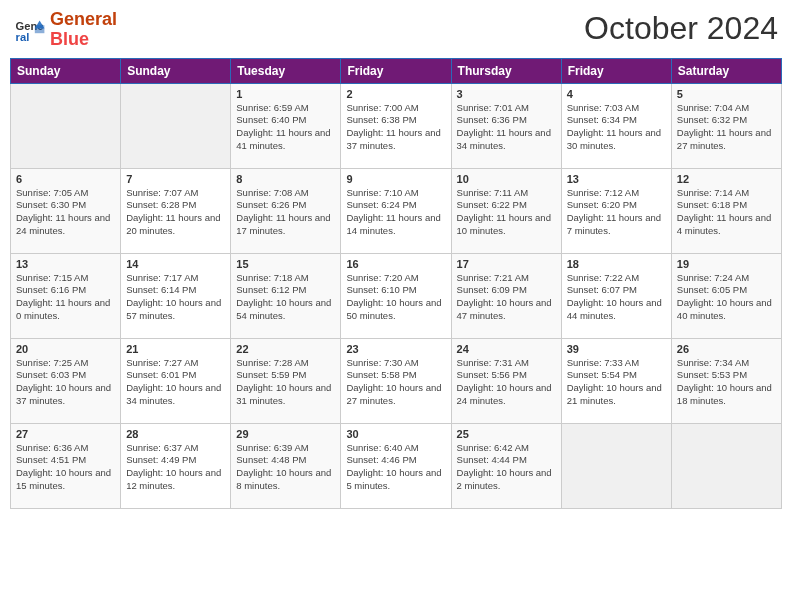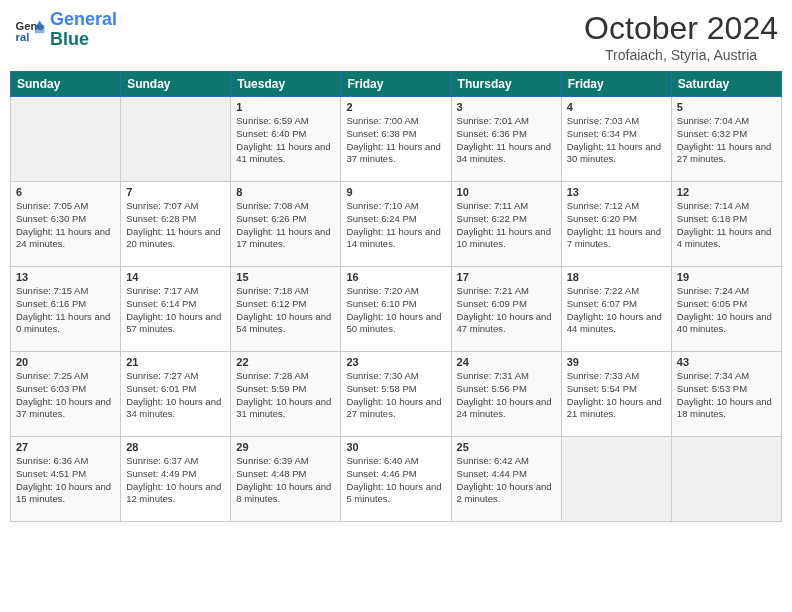--- a/index.html
+++ b/index.html
@@ -22,45 +22,45 @@
       align-items: center;
       gap: 4px;
     }
     .logo-text {
       font-size: 18px;
       font-weight: bold;
       color: #333;
       line-height: 1.1;
     }
     .logo-text span {
-      color: #3b82f6;
+      color: #c2410c;
     }
     .logo-icon {
       width: 32px;
       height: 32px;
     }
     .title-block {
-      text-align: center;
+      text-align: left;
     }
     .month-title {
       font-size: 32px;
       font-weight: normal;
       color: #333;
     }
     .subtitle {
       font-size: 14px;
       color: #555;
     }
     table {
       width: 100%;
       border-collapse: collapse;
       table-layout: fixed;
     }
     th {
-      background-color: #0f766e;
+      background-color: #701a75;
       color: white;
       font-size: 12px;
       font-weight: bold;
       text-align: left;
       padding: 5px 6px;
       border: 1px solid #2a6ab8;
     }
     td {
       border: 1px solid #ccc;
       vertical-align: top;
@@ -101,27 +101,26 @@
   <div class="logo">
     <svg class="logo-icon" viewBox="0 0 40 40">
       <text x="2" y="20" font-size="14" font-weight="bold" fill="#333">Gene</text>
       <text x="2" y="34" font-size="14" font-weight="bold" fill="#1a5fb4">ral</text>
       <polygon points="32,8 38,18 26,18" fill="#3a7dc9"></polygon>
       <polygon points="26,14 38,14 38,24 26,24" fill="#1a5fb4" opacity="0.5"></polygon>
     </svg>
     <div>
       <div class="logo-text">
         <span>General</span><br>
-        <span style="color:#0f766e;">Blue</span>
+        <span style="color:#ef4444;">Blue</span>
       </div>
     </div>
   </div>
   <div class="title-block">
     <div class="month-title">October 2024</div>
-    <div class="subtitle">Trofaiach, Styria, Austria</div>
   </div>
 </div>
 
 <table>
   <thead>
     <tr>
     <th>Sunday</th>
         <th>Sunday</th>
         <th>Tuesday</th>
         <th>Friday</th>
@@ -234,21 +233,21 @@
         </td>
         <td>
           <span class="day-num">24</span>
           <div class="day-info">Sunrise: 7:31 AM<br>Sunset: 5:56 PM<br>Daylight: 10 hours and 24 minutes.</div>
         </td>
         <td>
           <span class="day-num">39</span>
           <div class="day-info">Sunrise: 7:33 AM<br>Sunset: 5:54 PM<br>Daylight: 10 hours and 21 minutes.</div>
         </td>
         <td>
-          <span class="day-num">43</span>
+          <span class="day-num">26</span>
           <div class="day-info">Sunrise: 7:34 AM<br>Sunset: 5:53 PM<br>Daylight: 10 hours and 18 minutes.</div>
         </td>
       </tr>
       <tr>
         <td>
           <span class="day-num">27</span>
           <div class="day-info">Sunrise: 6:36 AM<br>Sunset: 4:51 PM<br>Daylight: 10 hours and 15 minutes.</div>
         </td>
         <td>
           <span class="day-num">28</span>

